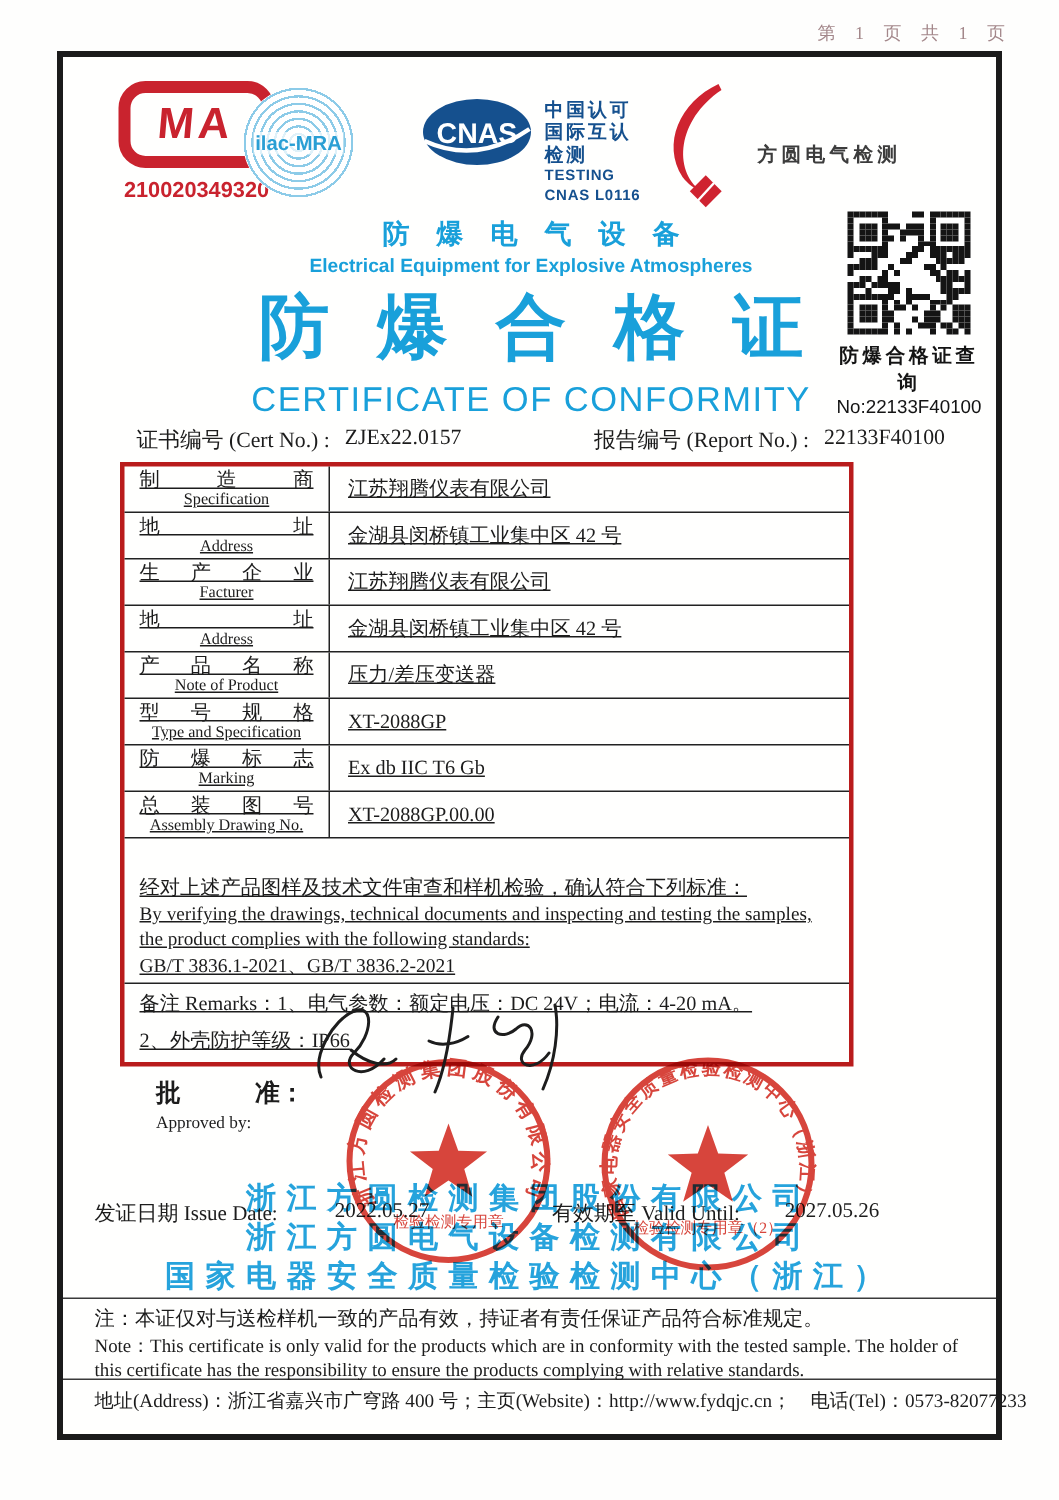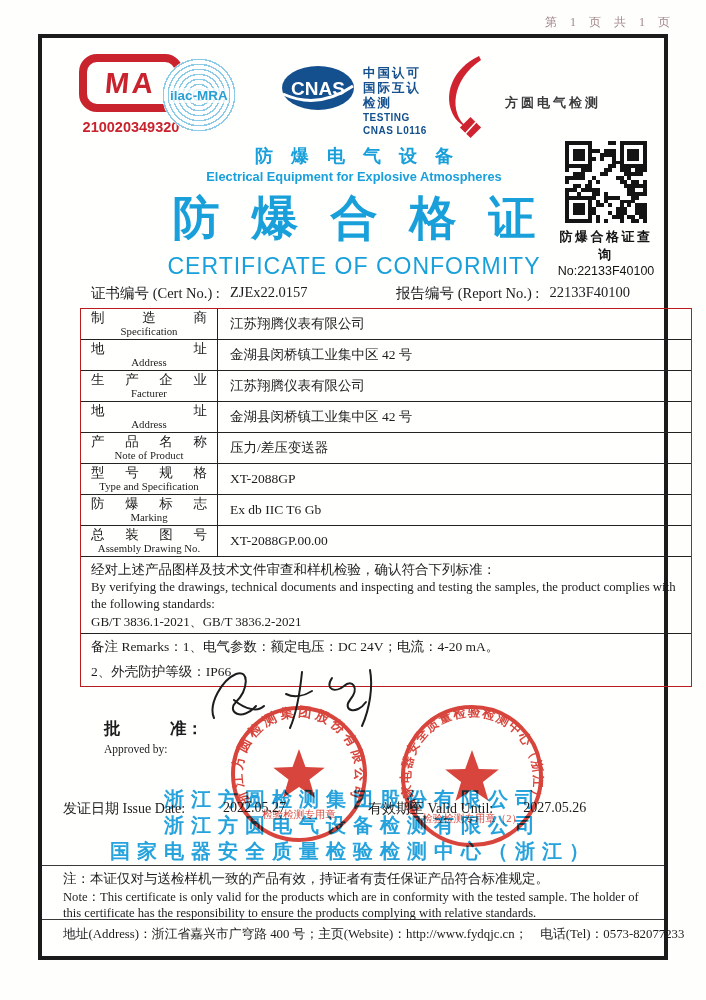--- a/index.html
+++ b/index.html
@@ -46,29 +46,29 @@
   .qr-caption { margin-top:5px; font-size:13px; font-weight:bold; letter-spacing:2.5px; color:#141414; }
   .qr-number { font-size:12.5px; color:#141414; font-family:"Liberation Sans",sans-serif; }
 
   
   .cert-row { position:absolute; left:21px; top:246px; width:584px; height:20px; font-size:14.5px;margin-left:28px; }
   .cert-row .pair { position:absolute; display:flex; gap:10px; white-space:nowrap; }
   .cert-row .p-left { left:0; }
   .cert-row .p-right { left:305px; }
 
   
-  .table { position:absolute; left:38px; top:270px; width:612px; border:1px solid #b91c1c; }
+  .table { position:absolute; left:38px; top:270px; width:489px; border:3px solid #b91c1c;text-decoration:underline; }
   .trow { display:flex; height:31px; border-bottom:1px solid #222; }
   .tlabel { width:137px; border-right:1px solid #222; padding:2px 10px; display:flex;
             flex-direction:column; justify-content:center; }
   .tlabel .cn { font-size:13.5px; text-align:justify; text-align-last:justify; line-height:1.15; }
   .tlabel .en { font-size:10.8px; text-align:center; line-height:1.1; }
   .tvalue { flex:1; display:flex; align-items:center; padding-left:12px; font-size:13.5px; }
   .statement { min-height:70px; border-bottom:1px solid #222; padding:4px 10px 2px; }
-  .statement .cn { font-size:13.5px; }
+  .statement .cn { font-size:13.5px;margin-top:20px; }
   .statement .en { font-size:12.8px; line-height:1.3; }
   .statement .std { font-size:13px; margin-top:1px; }
   .remarks { min-height:43px; padding:4px 10px 5px; font-size:13.5px; }
   .remarks .r2 { margin-top:7px; }
 
   
   .approve { position:absolute; left:62px; top:680px; }
   .approve .cn { font-size:16.5px; font-weight:bold; white-space:pre; }
   .approve .en { font-size:11.5px; margin-top:3px; }
   .signature { position:absolute; left:156px; top:622px; z-index:7; }

